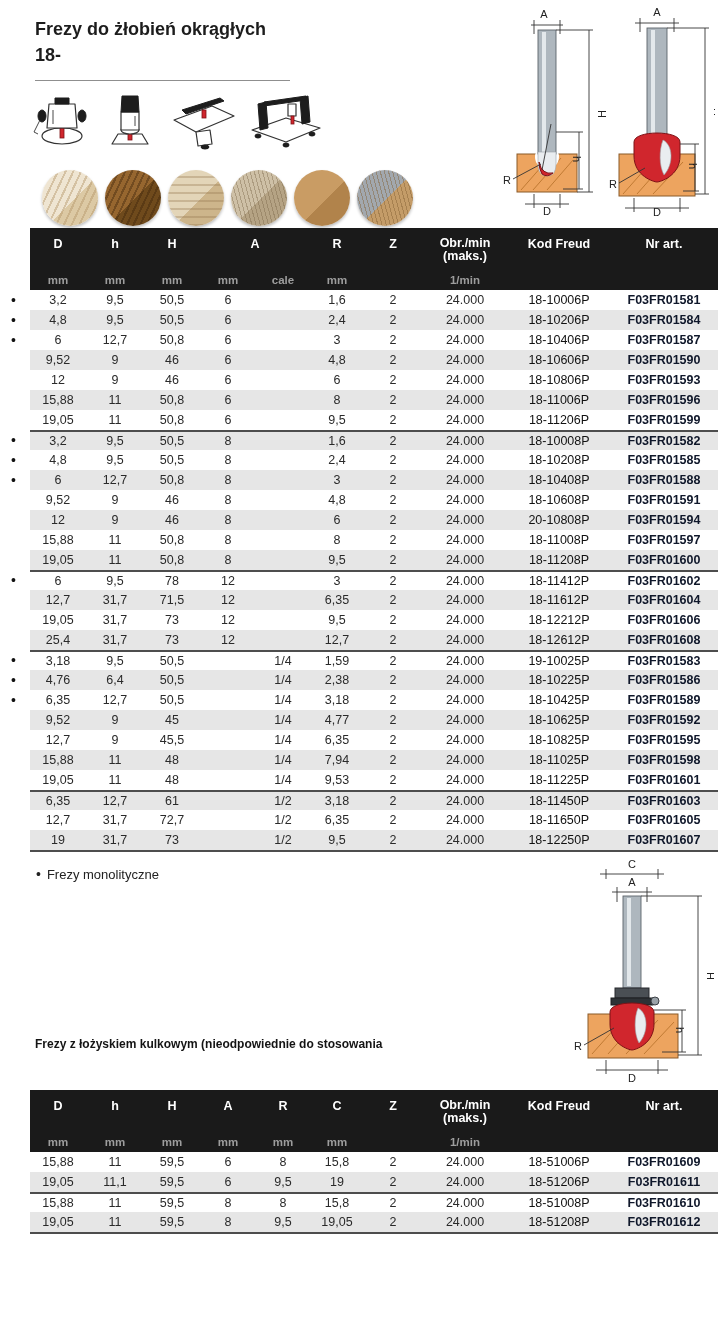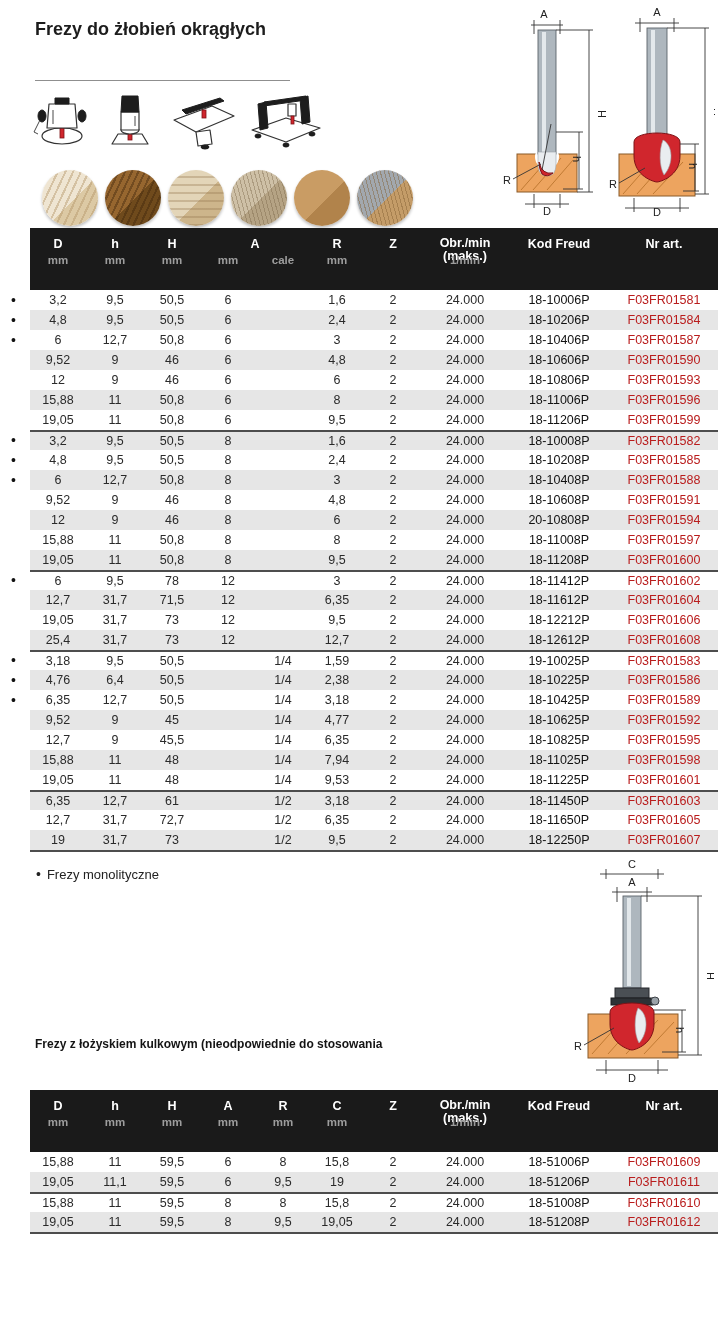--- a/index.html
+++ b/index.html
@@ -39,35 +39,35 @@
   .tbl{position:absolute;left:0;width:718px;}
   #t1{top:228px;}
   #t2{top:1090px;}
   .thead{position:relative;display:grid;
          grid-template-columns:30px 56px 58px 56px 56px 54px 54px 58px 86px 102px 108px;
          grid-template-rows:34px 28px;}
   .thead::before{content:'';position:absolute;left:30px;right:0;top:0;bottom:0;background:#1a1a1a;}
   .hc,.hu{position:relative;z-index:1;display:flex;justify-content:center;box-sizing:border-box;}
   .hc{color:#fff;font-weight:bold;font-size:12.5px;align-items:flex-start;padding-top:9px;grid-row:1;}
   .hc.two{flex-direction:column;align-items:center;line-height:13px;}
-  .hu{color:#9d9d9d;font-weight:bold;font-size:11.5px;align-items:flex-end;padding-bottom:24px;grid-row:2;}
+  .hu{color:#9d9d9d;font-weight:bold;font-size:11.5px;align-items:flex-end;padding-bottom:4px;grid-row:2;}
   .gc2{grid-column:2}.gc3{grid-column:3}.gc4{grid-column:4}.gc5{grid-column:5}
   .gc6{grid-column:6}.gc7{grid-column:7}.gc8{grid-column:8}.gc9{grid-column:9}
   .gc10{grid-column:10}.gc11{grid-column:11}
   .ga{grid-column:5/7}
 
   .trow{display:grid;
         grid-template-columns:30px 56px 58px 56px 56px 54px 54px 58px 86px 102px 108px;
         height:20px;}
   .c{display:flex;align-items:center;justify-content:center;font-size:12.5px;color:#2a2a2a;
      height:100%;box-sizing:border-box;}
   .alt .c{background:#e6e6e6;}
   .sep .c{border-top:2px solid #4d4d4d;}
   .c8{font-weight:normal;color:#111;}
-  .c9{color:#b91c1c;}
+  .c9{color:#0f172a;font-weight:bold;}
   .gut{display:flex;align-items:center;justify-content:flex-end;padding-right:14px;
        box-sizing:border-box;font-size:14px;color:#111;height:100%;}
   .bottomline{margin-left:30px;height:2px;background:#4d4d4d;}
 
   
   .note{position:absolute;left:36px;top:866px;font-size:13px;color:#222;}
   .note .b{margin-right:6px;font-size:14px;}
   .h2{position:absolute;left:35px;top:1035px;font-size:12px;font-weight:bold;
       color:#141414;line-height:19px;}
 
@@ -86,20 +86,21 @@
   .machdark{fill:#1d1d1d;stroke:#1d1d1d;stroke-linejoin:round;}
   .machbit{fill:#d0262d;stroke:#7d1216;stroke-width:0.8;}
 </style>
 </head>
 <body>
 
 <div class="page">
 
   <div class="title">
     <div>Frezy do żłobień okrągłych</div>
+    <div>18-</div>
   </div>
   <div class="rule"></div>
 
   <div class="machines">
     <span>
       <svg width="62" height="60" viewBox="0 0 62 60">
         <ellipse class="mach" cx="30" cy="46" rx="20" ry="8"></ellipse>
         <rect class="machbit" x="28" y="38" width="4" height="10"></rect>
         <path class="mach" d="M17,14 L43,14 L45,38 L15,38 Z"></path>
         <path class="machdark" d="M23,8 L37,8 L37,14 L23,14 Z"></path>

